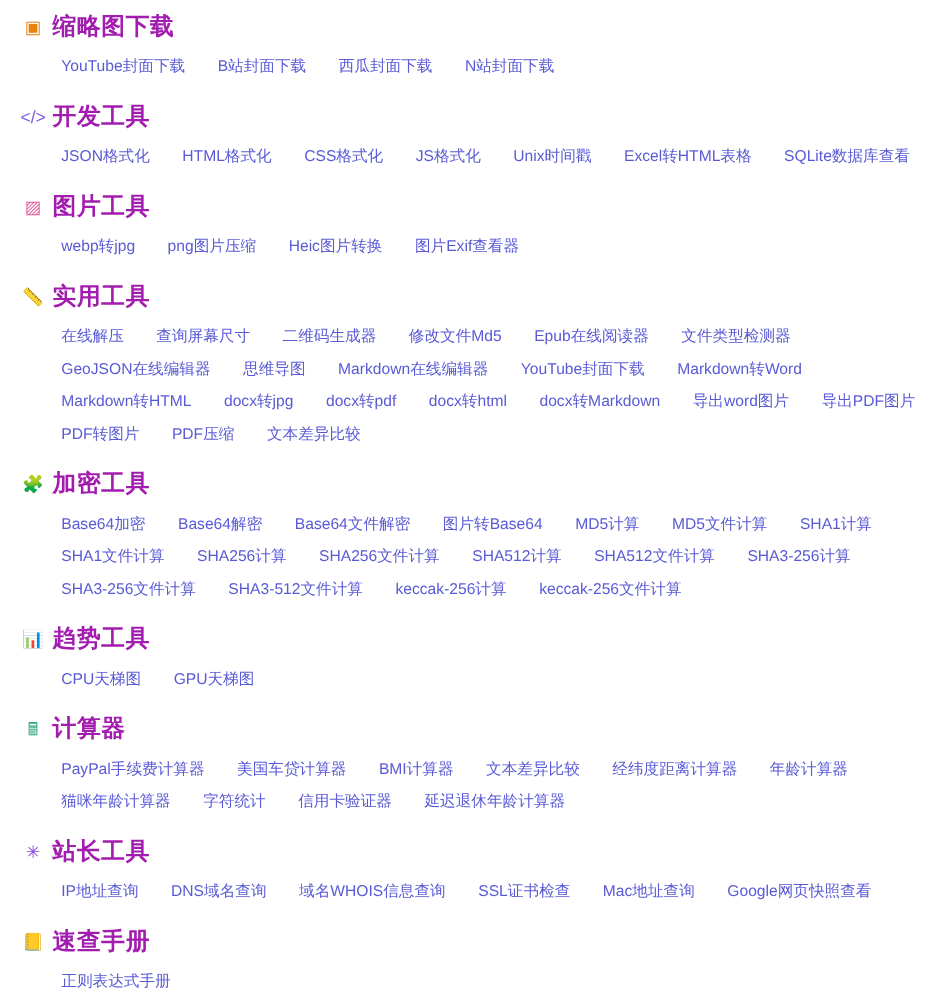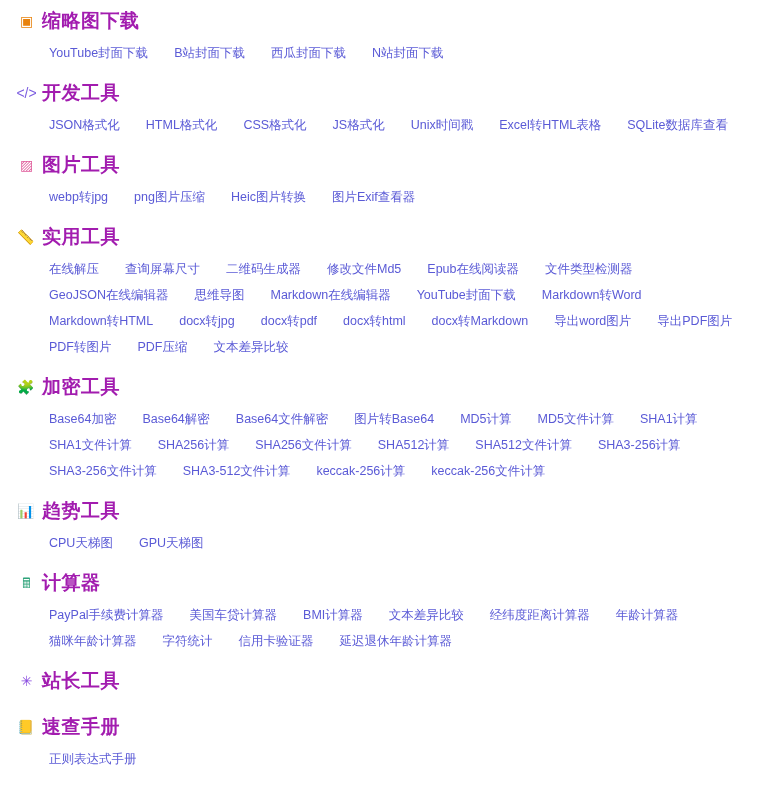--- a/index.html
+++ b/index.html
@@ -184,20 +184,28 @@
         <a class="link">字符统计</a>
         <a class="link">信用卡验证器</a>
         <a class="link">延迟退休年龄计算器</a>
       </div>
     </div>
     <div class="section">
       <div class="section-header">
         <span class="section-icon" style="color: rgb(138, 76, 224);">✳</span>
         <span class="section-title">站长工具</span>
       </div>
+      <div class="links">
+        <a class="link">IP地址查询</a>
+        <a class="link">DNS域名查询</a>
+        <a class="link">域名WHOIS信息查询</a>
+        <a class="link">SSL证书检查</a>
+        <a class="link">Mac地址查询</a>
+        <a class="link">Google网页快照查看</a>
+      </div>
     </div>
     <div class="section">
       <div class="section-header">
         <span class="section-icon" style="color: rgb(232, 182, 12);">📒</span>
         <span class="section-title">速查手册</span>
       </div>
       <div class="links">
         <a class="link">正则表达式手册</a>
       </div>
     </div>

